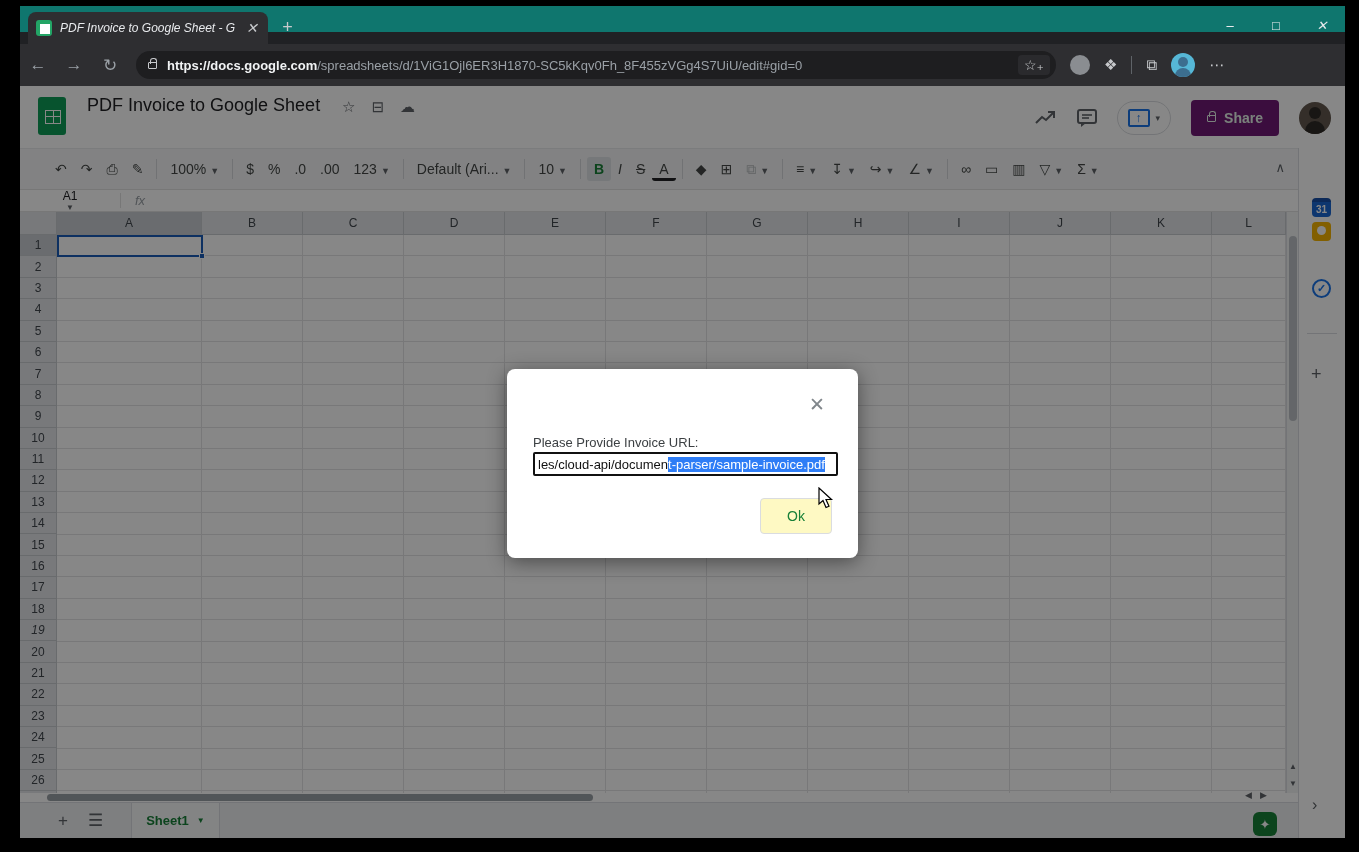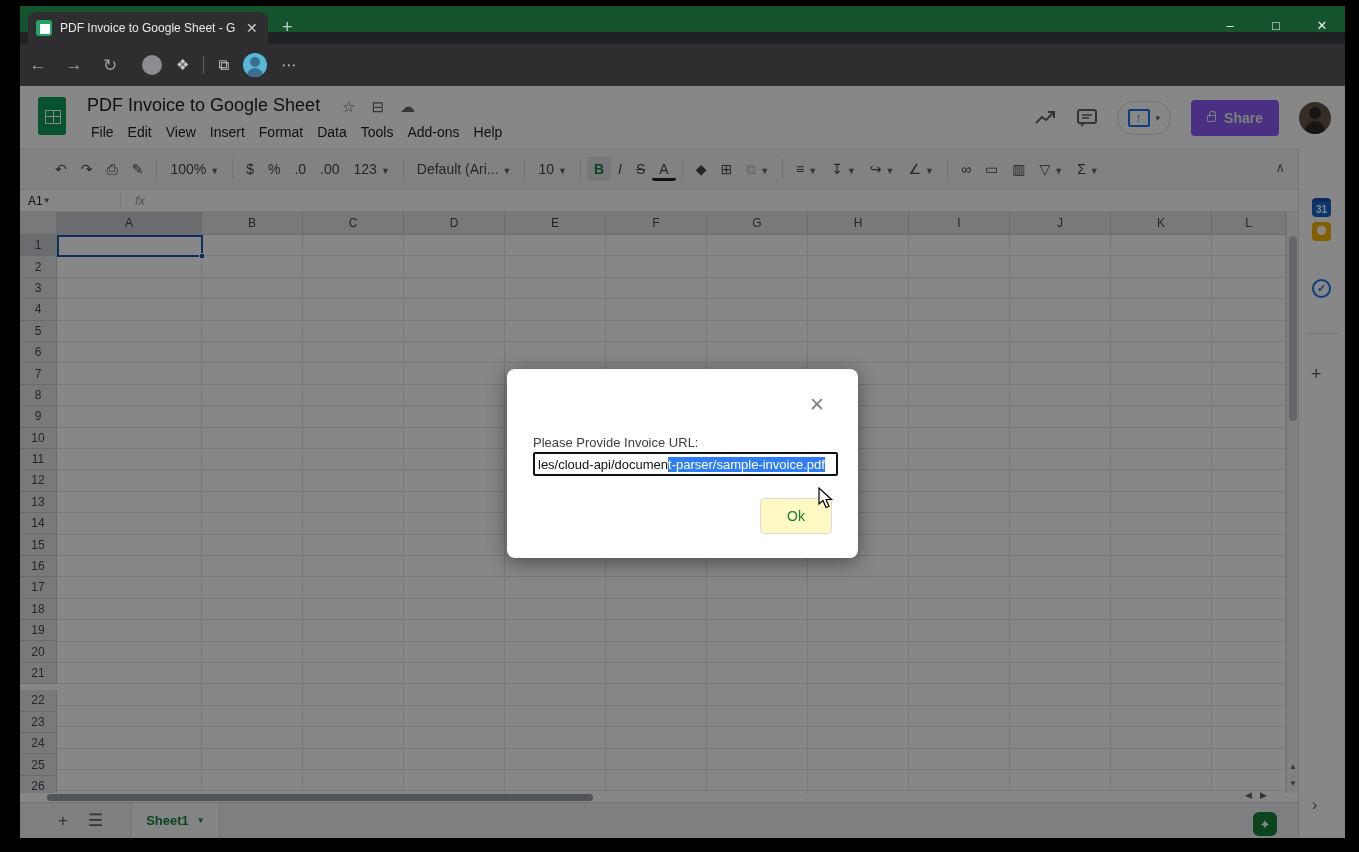--- a/index.html
+++ b/index.html
@@ -1,21 +1,21 @@
 <!DOCTYPE html>
 <html><head>
 <meta charset="utf-8">
 <style>
   * { margin:0; padding:0; box-sizing:border-box; }
   html,body { width:1359px; height:852px; background:#000; overflow:hidden;
               font-family:"Liberation Sans", sans-serif; }
   .window { position:absolute; left:20px; top:6px; width:1325px; height:832px; background:#202124; }
 
   
-  .tabstrip { position:absolute; left:0; top:0; width:100%; height:26px; background:#14532d; }
+  .tabstrip { position:absolute; left:0; top:0; width:100%; height:26px; background:#0f766e;font-style:italic; }
   .tab { position:absolute; left:8px; top:6px; width:240px; height:32px; background:#2e2e31;
          border-radius:8px 8px 0 0; display:flex; align-items:center; padding:0 8px; gap:8px; }
   .favicon { width:16px; height:16px; background:#23a566; border-radius:3px; position:relative; flex:none; }
   .favicon::after { content:""; position:absolute; left:4px; top:4px; width:8px; height:8px;
         background:
           linear-gradient(#fff,#fff) 0 3.5px/8px 1px no-repeat,
           linear-gradient(#fff,#fff) 3.5px 0/1px 8px no-repeat,
           linear-gradient(#fff,#fff) 0 0/8px 8px no-repeat padding-box content-box;
         border:1px solid #fff; }
   .tab-title { color:#e8eaed; font-size:12px; white-space:nowrap; overflow:hidden; width:178px; }
@@ -60,21 +60,21 @@
           linear-gradient(#fff,#fff) 6.5px 0/1px 12px no-repeat; }
   .gs-title { position:absolute; left:67px; top:9px; font-size:18px; color:#202124; }
   .doc-icons { position:absolute; left:322px; top:12px; display:flex; gap:16px; color:#5f6368; font-size:15px; }
   .menubar { position:absolute; left:64px; top:36px; display:flex; }
   .menubar span { font-size:14px; color:#202124; padding:2px 7px; }
   .hdr-right { position:absolute; right:14px; top:14px; display:flex; align-items:center; gap:20px; }
   .present-btn { border:1px solid #dadce0; border-radius:17px; height:34px; display:flex; align-items:center;
                  padding:0 10px; gap:6px; }
   .present-box { width:22px; height:18px; border:2px solid #1a73e8; border-radius:2px; color:#1a73e8;
                  font-size:12px; display:flex; align-items:center; justify-content:center; font-weight:bold;}
-  .share-btn { background:#8b5cf6; color:#e6f4ea; border-radius:4px; height:36px; padding:0 16px;
+  .share-btn { background:#701a75; color:#e6f4ea; border-radius:4px; height:36px; padding:0 16px;
                display:flex; align-items:center; gap:8px; font-size:14px; font-weight:bold; }
   .share-lock { width:9px; height:7px; border:1.2px solid #e6f4ea; border-radius:1px; position:relative; }
   .share-lock::before { content:""; position:absolute; left:1px; top:-5px; width:5px; height:5px;
                   border:1.2px solid #e6f4ea; border-bottom:none; border-radius:3px 3px 0 0; }
   .gs-avatar { width:32px; height:32px; border-radius:50%; background:#62584e; position:relative; overflow:hidden;}
   .gs-avatar::before { content:""; position:absolute; left:10px; top:5px; width:12px; height:12px; border-radius:50%; background:#2e2a26; }
   .gs-avatar::after { content:""; position:absolute; left:6px; top:19px; width:20px; height:13px; border-radius:10px 10px 0 0; background:#2e2a26; }
   .hdr-icon { color:#5f6368; font-size:18px; }
 
   .gs-toolbar { position:absolute; left:0; top:62px; width:1278px; height:42px; background:#f5f6f7;
@@ -86,21 +86,21 @@
   .tbi.disabled { color:#b8bcbf; }
   .tbi.italic { font-style:italic; }
   .tbi.strike { text-decoration:line-through; }
   .tbi.underbar { border-bottom:3px solid #202124; padding-bottom:1px; }
   .tbsep { width:1px; height:20px; background:#d5d8db; margin:0 6px; }
   .tb-collapse { position:absolute; right:60px; top:74px; color:#5f6368; font-size:13px; }
 
   .gs-formula { position:absolute; left:0; top:104px; width:1278px; height:22px; background:#fff;
                 border-bottom:1px solid #e0e0e0; display:flex; align-items:center; }
   .namebox { width:100px; display:flex; align-items:center; 
-             padding:0 8px; font-size:12px; color:#202124; }
+             padding:0 8px; font-size:12px; color:#202124;flex-direction:column; }
   .namebox .dd { font-size:8px; color:#5f6368; }
   .fx { border-left:1px solid #e0e0e0; padding:0 14px; font-size:13px; font-style:italic; color:#9aa0a6; }
 
   
   .grid-corner { position:absolute; left:0; top:126px; width:37px; height:23px; background:#e3e5e8;
                  border-right:1px solid #c6cace; border-bottom:1px solid #c6cace; }
   .col-headers { position:absolute; left:37px; top:126px; height:23px; display:flex; }
   .col-h { height:23px; border-right:1px solid #c6cace; border-bottom:1px solid #c6cace;
            background:#e3e5e8; color:#40464d; font-size:12px; display:flex; align-items:center; justify-content:center; }
   .col-h.sel { background:#c9cdd2; }
@@ -190,51 +190,45 @@
       <span>–</span>
       <span>□</span>
       <span>✕</span>
     </div>
   </div>
 
   <div class="navbar">
     <span class="navbtn">←</span>
     <span class="navbtn">→</span>
     <span class="navbtn">↻</span>
+    <div class="omnibox">
+      <span class="lock"></span>
+      <span class="url"><b>https://docs.google.com</b><span>/spreadsheets/d/1ViG1Ojl6ER3H1870-SC5kKqv0Fh_8F455zVGg4S7UiU/edit#gid=0</span></span>
+      <span class="fav-add">☆₊</span>
+    </div>
     <div class="nav-right">
       <span class="ext-circle"></span>
       <span class="glyph-grey">❖</span>
       <span class="navdivider"></span>
       <span class="glyph-grey">⧉</span>
       <span class="browser-avatar"></span>
       <span class="glyph-grey">⋯</span>
     </div>
   </div>
 
   <div class="page">
 
     <div class="gs-header">
       <div class="gs-logo"></div>
       <div class="gs-title">PDF Invoice to Google Sheet</div>
       <div class="doc-icons">
         <span>☆</span>
         <span>⊟</span>
         <span>☁</span>
       </div>
-      <div class="menubar" id="menubar">
-          <span>File</span>
-          <span>Edit</span>
-          <span>View</span>
-          <span>Insert</span>
-          <span>Format</span>
-          <span>Data</span>
-          <span>Tools</span>
-          <span>Add-ons</span>
-          <span>Help</span>
-        </div>
       <div class="hdr-right">
         <svg class="hdr-icon" width="22" height="16" viewBox="0 0 22 16">
             <polyline points="1,13 7,7 11,10 19,2" fill="none" stroke="#5f6368" stroke-width="2"></polyline>
             <polyline points="13,2 19,2 19,8" fill="none" stroke="#5f6368" stroke-width="2"></polyline>
           </svg>
         <svg class="hdr-icon" width="20" height="18" viewBox="0 0 20 18">
             <rect x="1" y="1" width="18" height="13" rx="2" fill="none" stroke="#5f6368" stroke-width="2"></rect>
             <path d="M4 14 L4 18 L9 14 Z" fill="#5f6368"></path>
             <line x1="5" y1="6" x2="15" y2="6" stroke="#5f6368" stroke-width="1.6"></line>
             <line x1="5" y1="9" x2="12" y2="9" stroke="#5f6368" stroke-width="1.6"></line>
@@ -327,24 +321,24 @@
         <div class="row-h" style="height: 21.4px;">9</div>
         <div class="row-h" style="height: 21.4px;">10</div>
         <div class="row-h" style="height: 21.4px;">11</div>
         <div class="row-h" style="height: 21.4px;">12</div>
         <div class="row-h" style="height: 21.4px;">13</div>
         <div class="row-h" style="height: 21.4px;">14</div>
         <div class="row-h" style="height: 21.4px;">15</div>
         <div class="row-h" style="height: 21.4px;">16</div>
         <div class="row-h" style="height: 21.4px;">17</div>
         <div class="row-h" style="height: 21.4px;">18</div>
-        <div class="row-h" style="height: 21.4px;">19</div>
+        <div class="row-h" style="height: 21.4px; font-style: italic;">19</div>
         <div class="row-h" style="height: 21.4px;">20</div>
         <div class="row-h" style="height: 21.4px;">21</div>
-        <div class="row-h" style="height: 21.4px; margin-top: 6px;">22</div>
+        <div class="row-h" style="height: 21.4px;">22</div>
         <div class="row-h" style="height: 21.4px;">23</div>
         <div class="row-h" style="height: 21.4px; text-align: right;">24</div>
         <div class="row-h" style="height: 21.4px;">25</div>
         <div class="row-h" style="height: 21.4px;">26</div>
         <div class="row-h" style="height: 21.4px;">27</div>
       </div>
     <div class="cells">
       <div class="col-stripes" id="colstripes">
           <div class="col-stripe" style="width: 145px;"></div>
           <div class="col-stripe" style="width: 101px;"></div>

